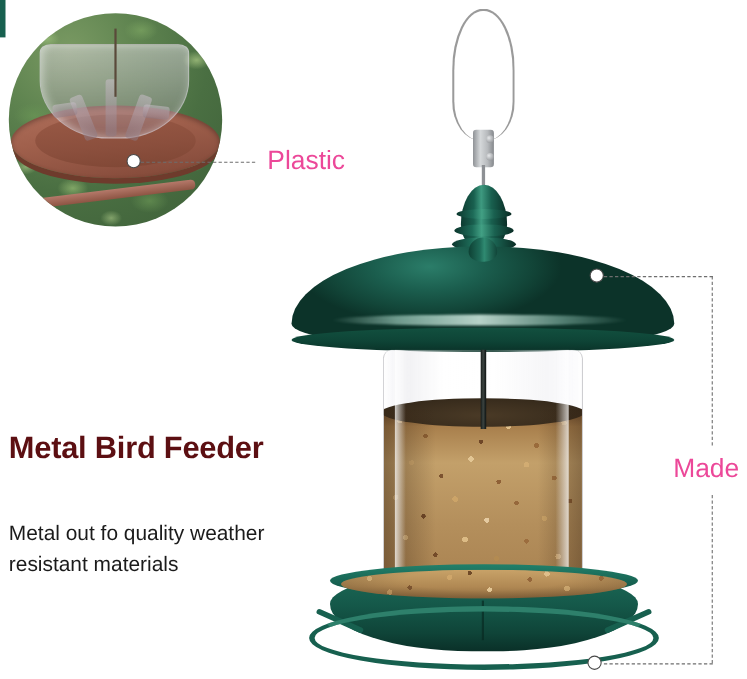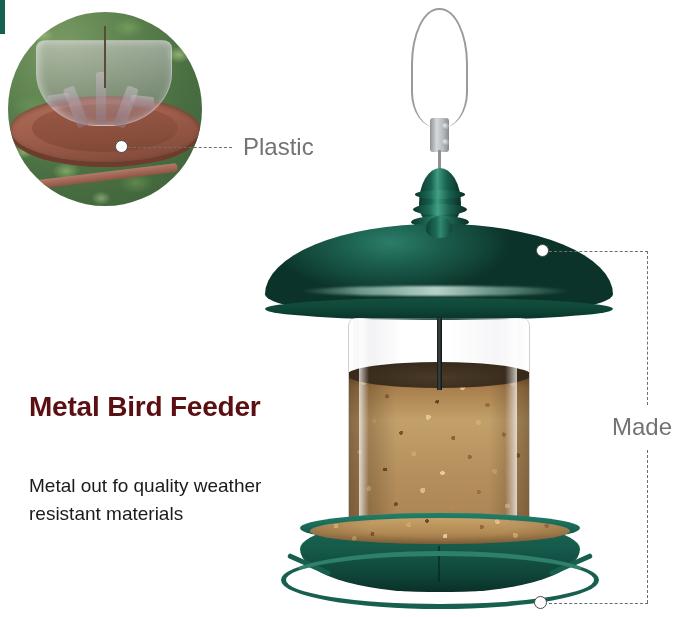--- a/index.html
+++ b/index.html
@@ -17,21 +17,20 @@
     background: #ffffff;
     overflow: hidden;
   }
 
   
   #headline {
     position: absolute;
     left: 8px;
     top: 392px;
     width: 300px;
-    margin-left: 21px;
   }
   #headline .title {
     font-size: 28px;
     font-weight: bold;
     color: #5c0f12;
     letter-spacing: -0.2px;
     line-height: 1.1;
     margin: 0;
     white-space: nowrap;
   }
@@ -43,21 +42,21 @@
     width: 290px;
     font-size: 19px;
     color: #1b1b1b;
     line-height: 1.45;
   }
 
   
   .callout-label {
     position: absolute;
     font-size: 24px;
-    color: #737373;
+    color: #ec4899;
     white-space: nowrap;
   }
   #plastic-label { left: 243px; top: 133px; }
   #metal-label   { left: 612px; top: 413px; }
 
   
   .leader-h {
     position: absolute;
     height: 0;
     border-top: 1.6px dashed #6e6e6e;

